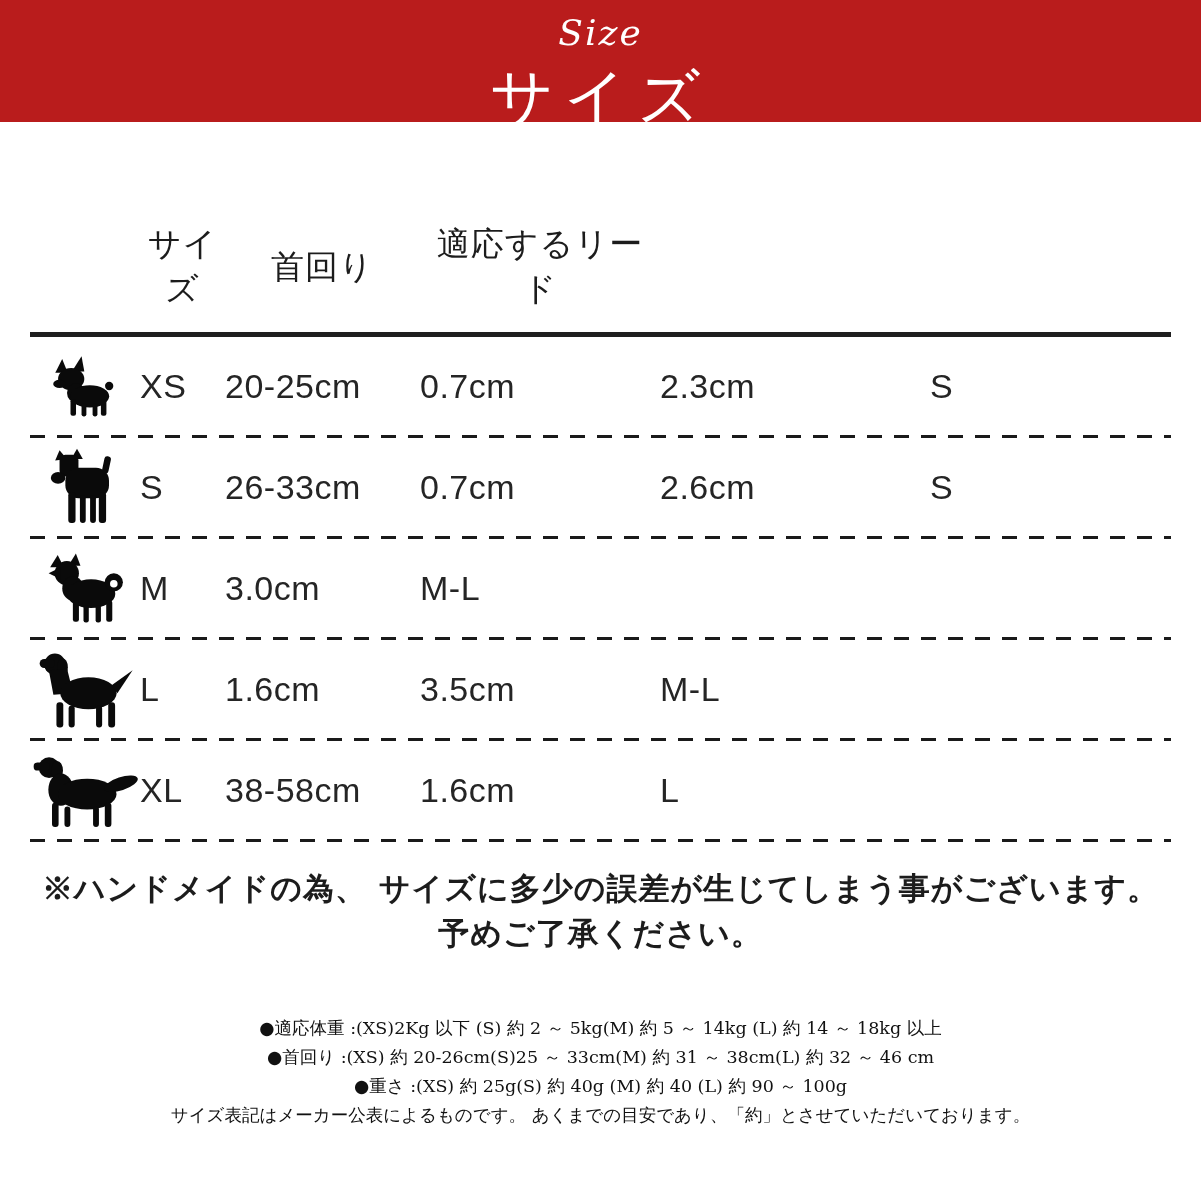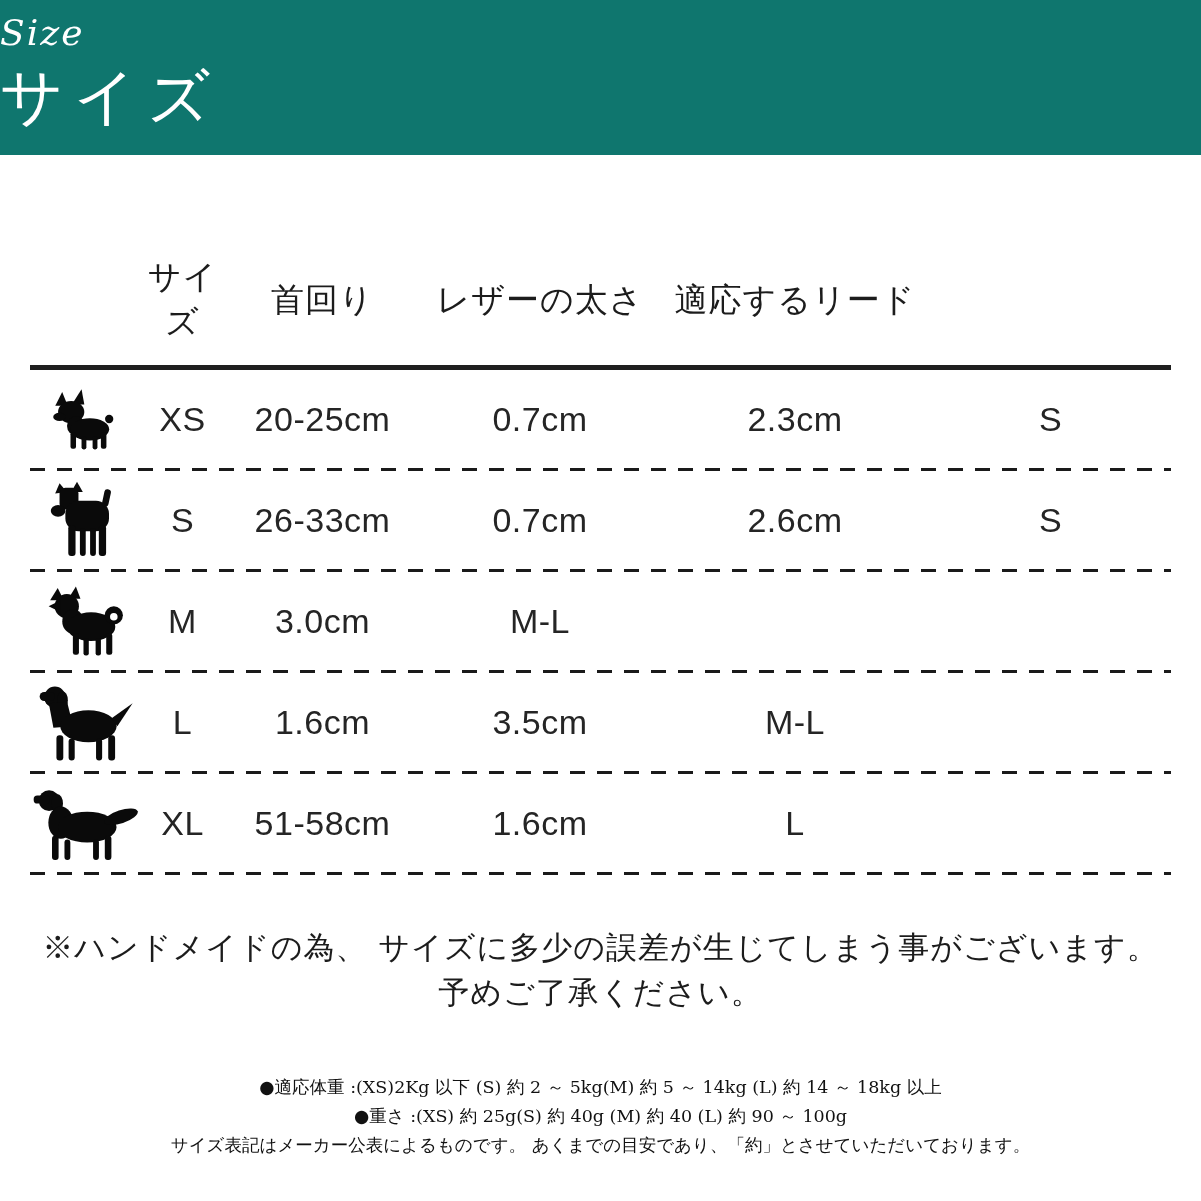--- a/index.html
+++ b/index.html
@@ -10,24 +10,24 @@
     height: 1201px;
     background: #ffffff;
     overflow: hidden;
     font-family: "DejaVu Serif", serif;
     color: #1a1a1a;
   }
 
   
   .banner {
     width: 100%;
-    height: 155px;
-    background: #0f766e;
+    height: 122px;
+    background: #b91c1c;
     color: #ffffff;
-    text-align: left;
+    text-align: center;
   }
   .banner-script {
     padding-top: 12px;
     font-family: "DejaVu Serif", serif;
     font-style: italic;
     font-size: 36px;
     letter-spacing: 2px;
   }
   .banner-title {
     margin-top: 2px;
@@ -49,44 +49,45 @@
   .col-headers {
     margin-top: 100px;
     padding-bottom: 20px;
     border-bottom: 5px solid #1f1f1f;
     font-family: "DejaVu Serif", serif;
     font-size: 33px;
     color: #1c1c1c;
   }
   .col-headers .cell { text-align: center; letter-spacing: 1px; }
   .data-row { height: 98px; }
-  .cell { text-align: center; }
+  .cell { text-align: left; }
   .icon-cell { display: flex; justify-content: center; align-items: center; }
   .val {
     font-family: "Liberation Sans", sans-serif;
     font-weight: 400;
     font-size: 34px;
     color: #252525;
     letter-spacing: 0.5px;
   }
   .dash-divider {
     height: 3px;
     background-image: repeating-linear-gradient(to right, #1a1a1a 0 15px, transparent 15px 27px);
   }
   .dog { fill: #0a0a0a; }
 
   
   .note {
-    margin-top: 50px;
+    margin-top: 24px;
     text-align: center;
     font-family: "DejaVu Serif", serif;
     font-size: 31px;
     line-height: 1.45;
     color: #1c1c1c;
     letter-spacing: 1px;
+    font-weight: bold;
   }
 
   
   .fineprint {
     margin-top: 58px;
     text-align: center;
     font-family: "DejaVu Serif", serif;
     font-size: 17.5px;
     line-height: 29px;
     color: #111111;
@@ -101,21 +102,20 @@
     <div class="banner-script">Size</div>
     <div class="banner-title">サイズ</div>
   </div>
 
   <div class="size-table">
 
     <div class="grid-row col-headers">
       <div class="cell"></div>
       <div class="cell">サイズ</div>
       <div class="cell">首回り</div>
-      <div class="cell">レザーの太さ</div>
       <div class="cell">適応するリード</div>
     </div>
 
     <div class="grid-row data-row">
       <div class="cell icon-cell">
         <svg class="dog" width="76" height="64" viewBox="0 0 110 90" aria-hidden="true">
           <polygon points="22,6 30,26 12,26"></polygon>
             <polygon points="50,2 54,24 36,24"></polygon>
           <ellipse cx="35" cy="35" rx="19" ry="16"></ellipse>
             <ellipse cx="18" cy="42" rx="9" ry="6"></ellipse>
@@ -213,32 +213,33 @@
             <ellipse cx="42" cy="52" rx="17" ry="22"></ellipse>
           <ellipse cx="78" cy="58" rx="40" ry="21"></ellipse>
           <ellipse cx="124" cy="44" rx="24" ry="9" transform="rotate(-18 124 44)"></ellipse>
           <rect x="30" y="70" width="9" height="33" rx="4"></rect>
             <rect x="47" y="75" width="8" height="28" rx="4"></rect>
           <rect x="86" y="75" width="8" height="28" rx="4"></rect>
             <rect x="102" y="70" width="9" height="33" rx="4"></rect>
         </svg>
       </div>
       <div class="cell val">XL</div>
-      <div class="cell val">51-58cm</div>
+      <div class="cell val">38-58cm</div>
       <div class="cell val">1.6cm</div>
       <div class="cell val">L</div>
     </div>
     <div class="dash-divider"></div>
 
   </div>
 
   <div class="note">
     <div>※ハンドメイドの為、 サイズに多少の誤差が生じてしまう事がございます。</div>
     <div>予めご了承ください。</div>
   </div>
 
   <div class="fineprint">
     <div>●適応体重 :(XS)2Kg 以下 (S) 約 2 ～ 5kg(M) 約 5 ～ 14kg (L) 約 14 ～ 18kg 以上</div>
+    <div>●首回り :(XS) 約 20-26cm(S)25 ～ 33cm(M) 約 31 ～ 38cm(L) 約 32 ～ 46 cm</div>
     <div>●重さ :(XS) 約 25g(S) 約 40g (M) 約 40 (L) 約 90 ～ 100g</div>
     <div>サイズ表記はメーカー公表によるものです。 あくまでの目安であり、「約」とさせていただいております。</div>
   </div>
 
 </div>
 
 </body></html>

